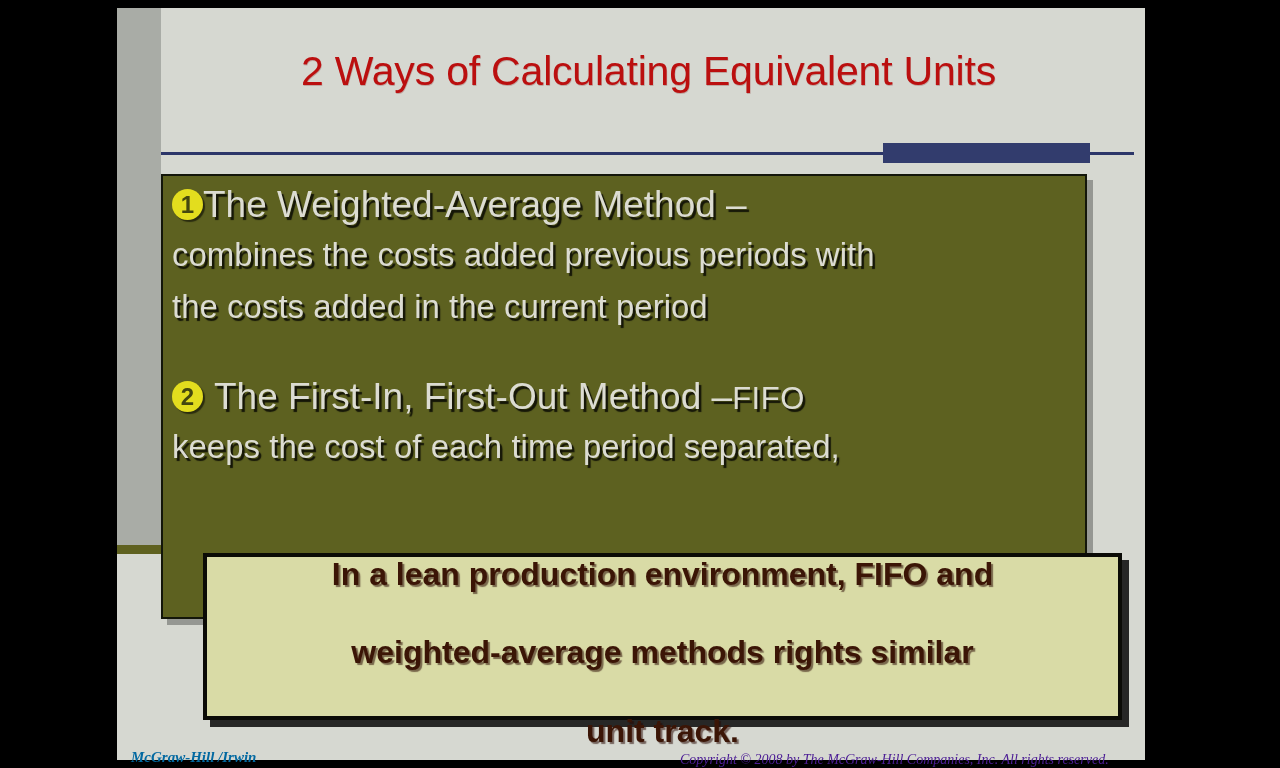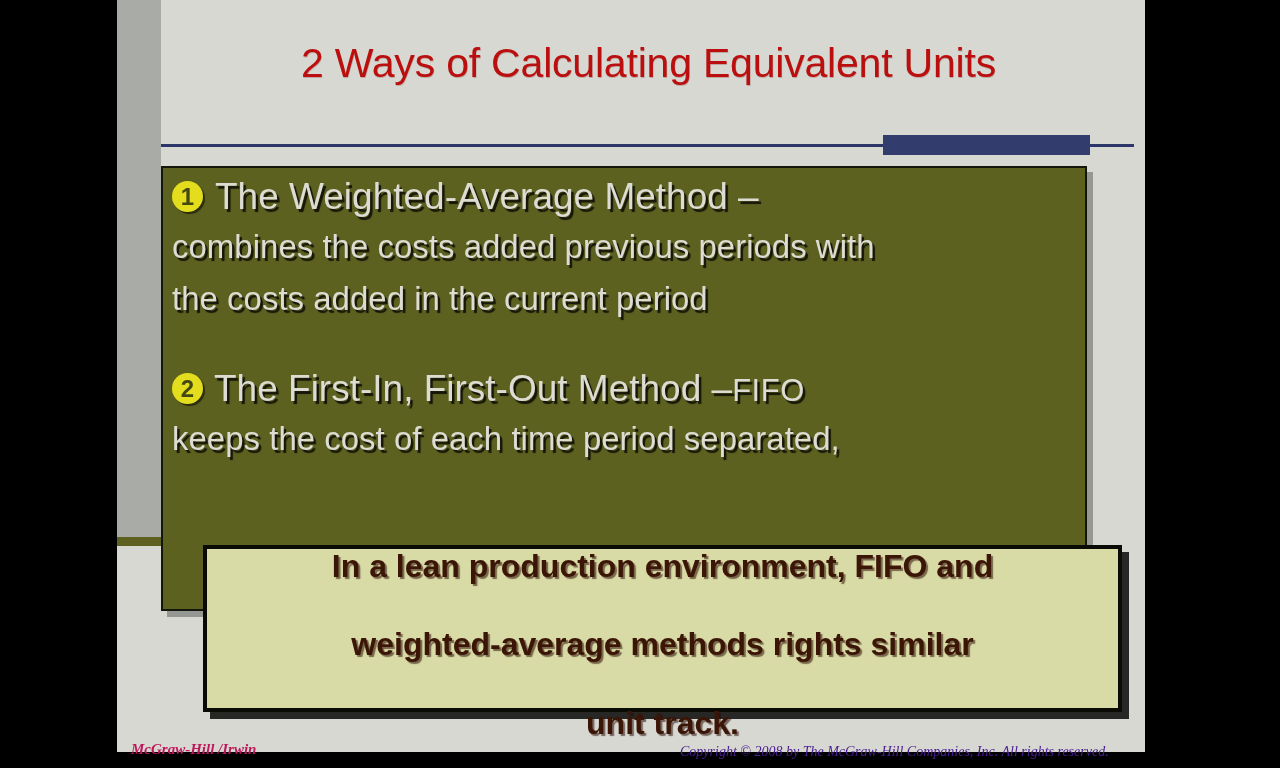--- a/index.html
+++ b/index.html
@@ -16,21 +16,21 @@
     width: 1280px;
     height: 768px;
     background: #000000;
     font-family: "Liberation Sans", sans-serif;
   }
 
   
   .slide-canvas {
     position: absolute;
     left: 117px;
-    top: 0px;
+    top: 8px;
     width: 1028px;
     height: 752px;
     background: #d6d8d1;
   }
 
   
   .left-band {
     position: absolute;
     left: 0px;
     top: 0px;
@@ -117,21 +117,21 @@
     background: #e3dd1e;
     color: #44470f;
     font-size: 24px;
     font-weight: 700;
     line-height: 31px;
     text-align: center;
     vertical-align: 4px;
     text-shadow: none;
     box-shadow: 2px 2px 1px rgba(0,0,0,0.55);
   }
-  .bullet-head .head-text { margin-left: 12px; }
+  .bullet-head .head-text { }
   .bullet-head.tight .head-text { margin-left: 11px; }
   .bullet-head .small-tail {
     font-size: 31px;
     letter-spacing: 0.5px;
     margin-top: 9px;
   }
 
   .bullet-body {
     font-size: 33px;
     line-height: 1.58;
@@ -163,21 +163,21 @@
     width: 100%;
     text-shadow: 2px 2px 1px rgba(40,8,0,0.55);
   }
   .callout-text div { white-space: nowrap; margin-top: 32px; }
 
   
   .footer-left {
     position: absolute;
     left: 14px;
     top: 741px;
-    color: #be185d;
+    color: #0369a1;
     font-family: "Liberation Serif", serif;
     font-style: italic;
     font-weight: 700;
     font-size: 15px;
     white-space: nowrap;
   }
   .footer-right {
     position: absolute;
     left: 563px;
     top: 744px;

